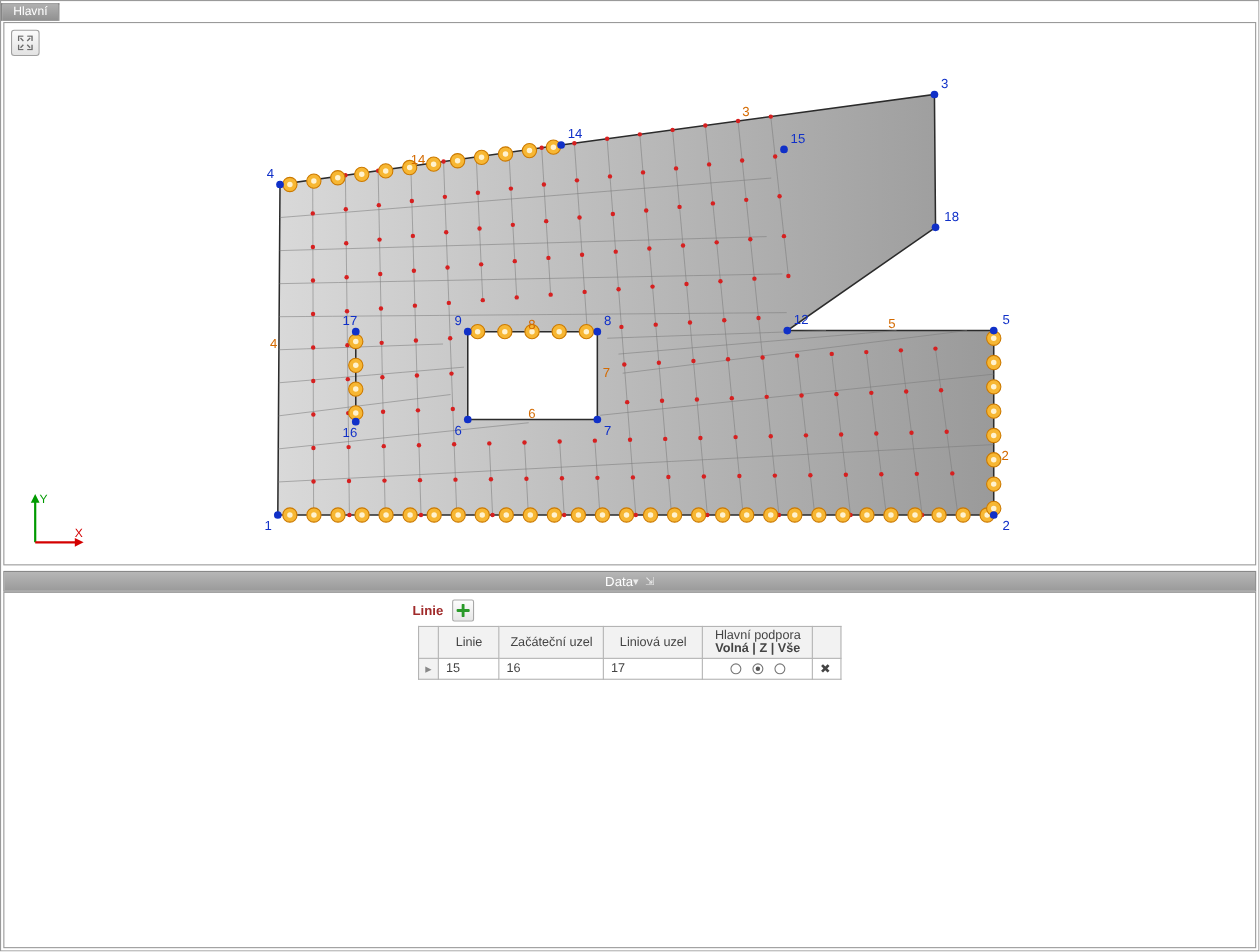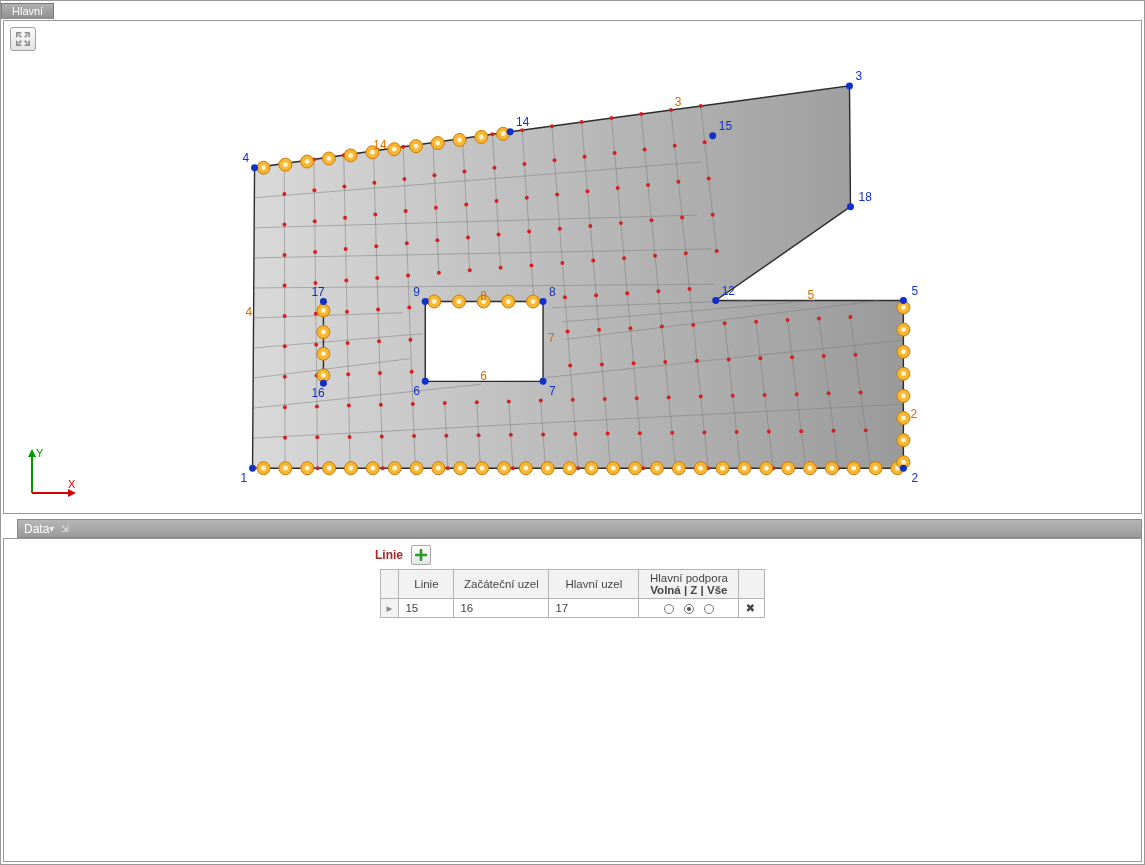--- a/index.html
+++ b/index.html
@@ -82,23 +82,23 @@
 
   
   .data-header {
     height: 19px;
     background: linear-gradient(to bottom, #b6b6b6, #9a9a9a);
     color: #fff;
     font-size: 12px;
     display: flex;
     align-items: center;
     padding: 0 6px;
-    margin: 5px 2px 0 16px;
+    margin: 5px 2px 0 2px;
     border: 1px solid #888;
-    justify-content: flex-start;
+    justify-content: center;
   }
   .data-header-icons { display:flex; gap:6px; align-items:center; color:#eaeaea; font-size:10px;}
 
   .data-body {
     flex: 1 1 auto;
     border: 1px solid #9a9a9a;
     margin: 0 2px 2px 2px;
     display: flex;
     flex-direction: column;
     align-items: center;
@@ -572,21 +572,21 @@
         </svg>
       </span>
     </div>
 
     <table class="grid">
       <thead>
         <tr>
           <th rowspan="2" style="width:18px"></th>
           <th rowspan="2" style="width:55px">Linie</th>
           <th rowspan="2" style="width:95px">Začáteční uzel</th>
-          <th rowspan="2" style="width:90px">Hlavní uzel</th>
+          <th rowspan="2" style="width:90px">Liniová uzel</th>
           <th colspan="1" style="width:100px">
             <div>Hlavní podpora</div>
             <div style="font-weight:bold">Volná | Z | Vše</div>
           </th>
           <th rowspan="2" style="width:26px"></th>
         </tr>
       </thead>
       <tbody id="grid-body">
           <tr>
             <td class="rowhead">▸</td>

